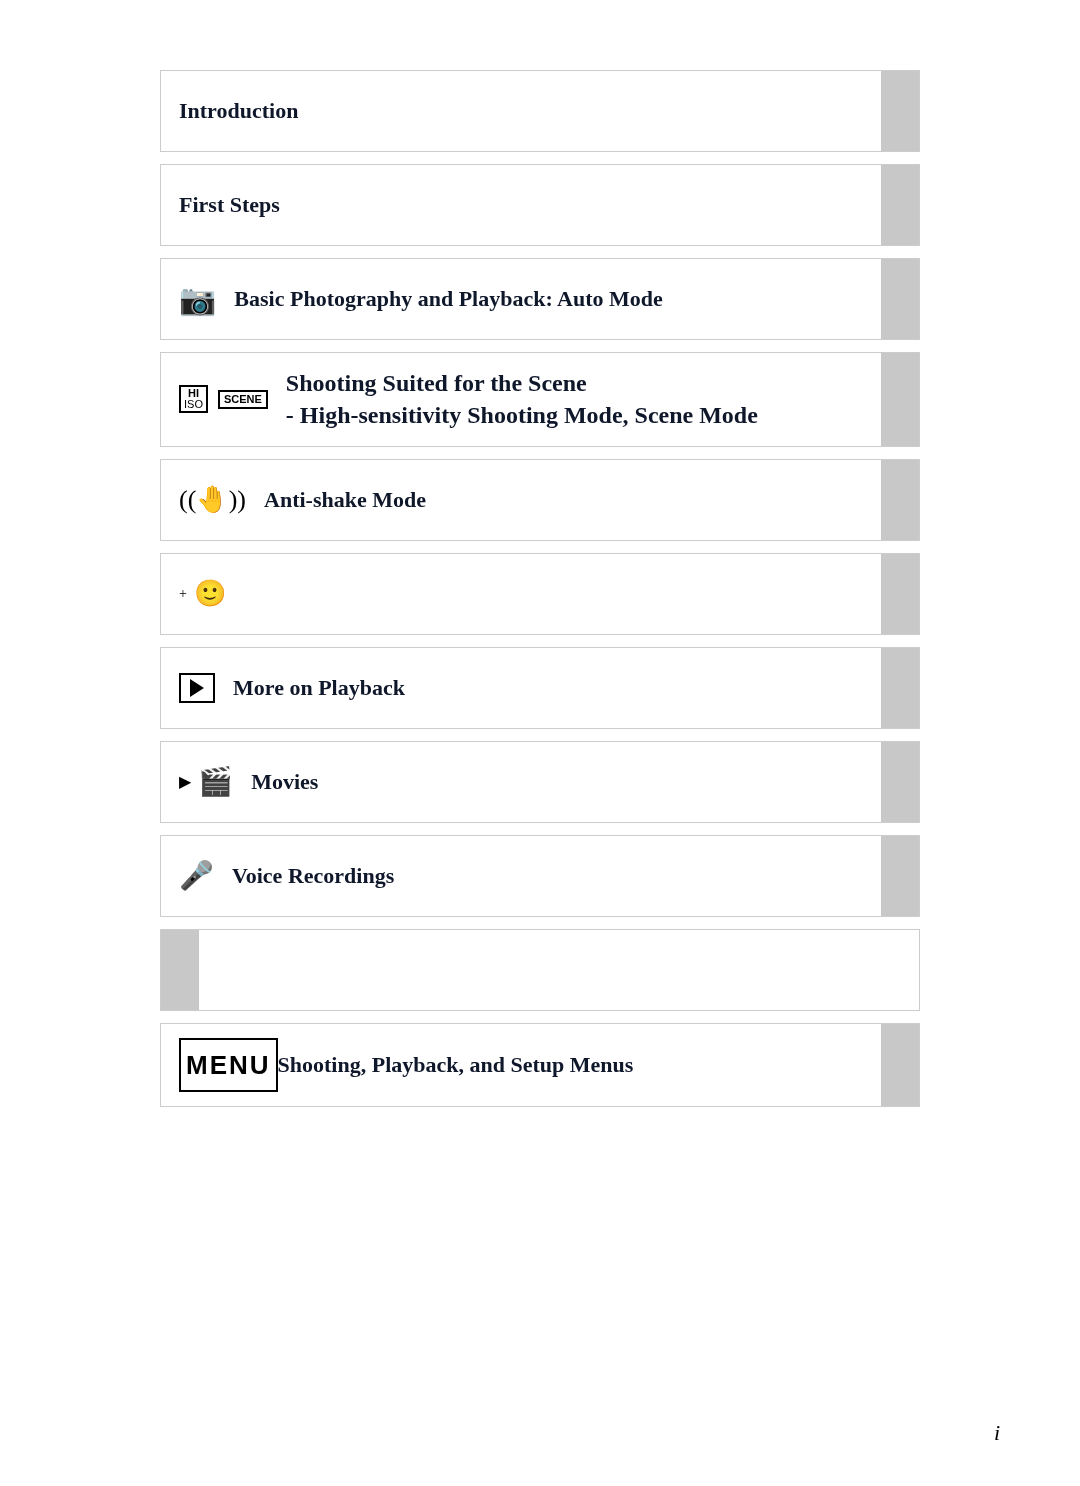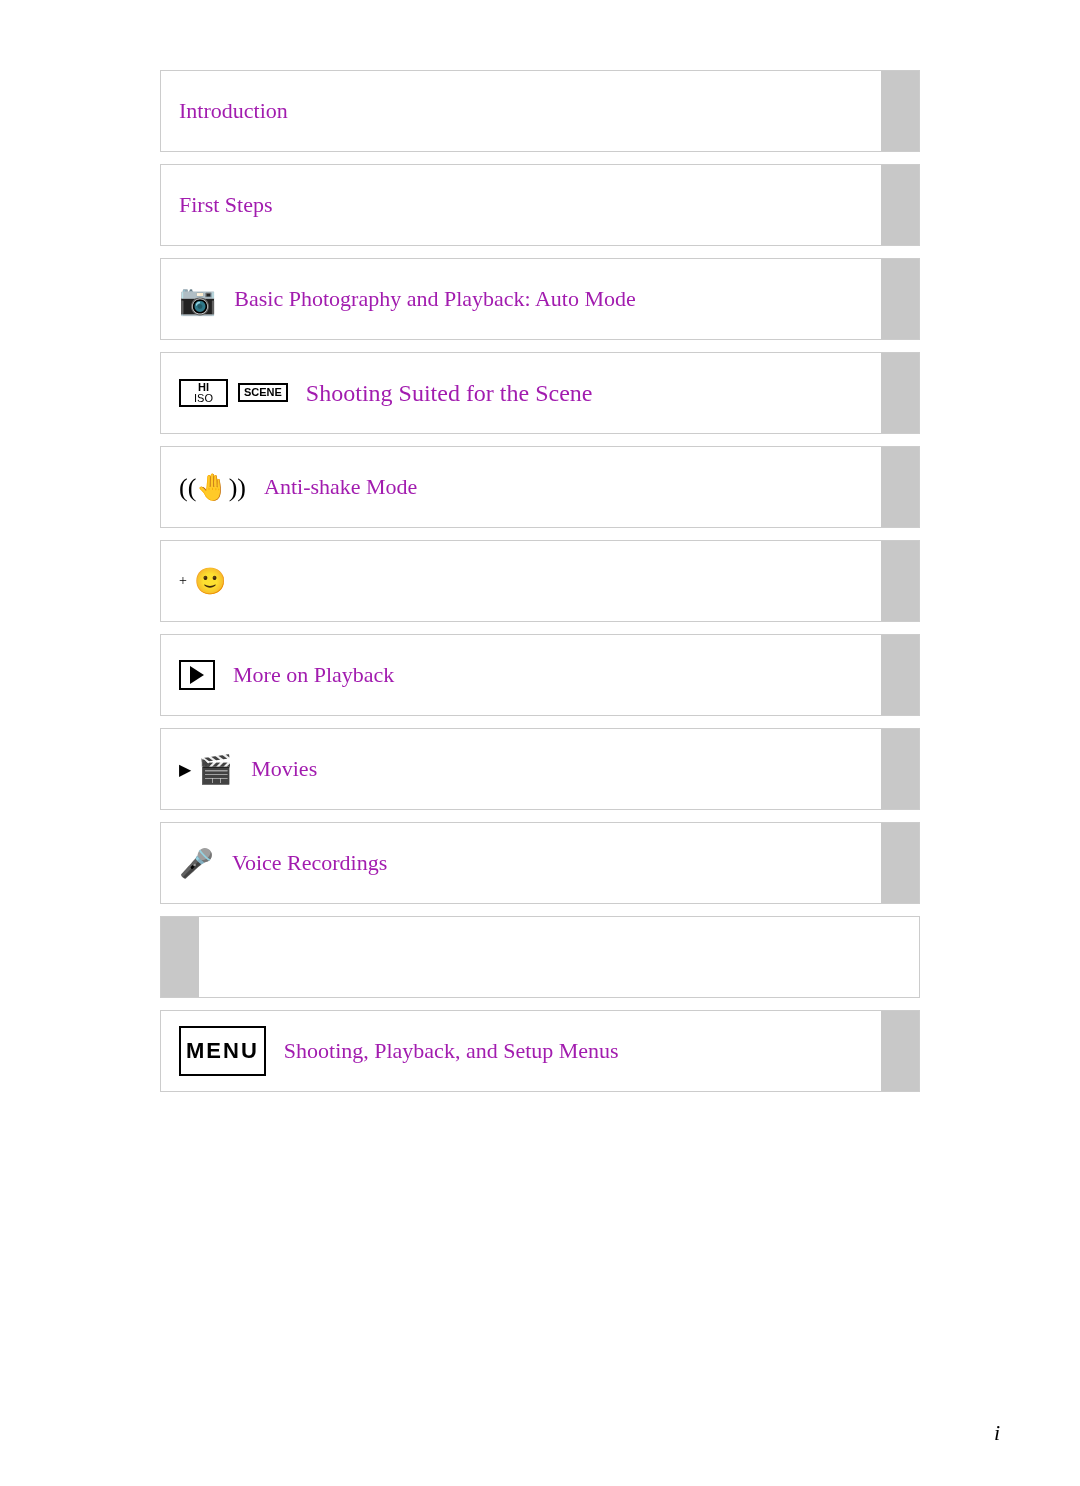--- a/index.html
+++ b/index.html
@@ -62,44 +62,44 @@
       font-size: 28px;
       margin-right: 18px;
       flex-shrink: 0;
       display: flex;
       align-items: center;
       gap: 6px;
       font-style: normal;
     }
 
     .toc-label {
-      font-weight: normal;
+      font-weight: bold;
       font-size: 22px;
-      color: #a21caf;
+      color: #0f172a;
       line-height: 1.35;
     }
 
     .toc-label-small {
       font-size: 24px;
     }
 
     .no-icon .toc-label {
       font-size: 22px;
     }
 
     
     .camera-icon {
       font-size: 30px;
     }
 
     .hi-iso-box {
       display: inline-flex;
       align-items: center;
       border: 2px solid #000;
-      padding: 1px 13px;
+      padding: 1px 3px;
       font-size: 13px;
       font-weight: bold;
       font-family: Arial, sans-serif;
       line-height: 1;
       margin-right: 4px;
     }
 
     .hi-iso-inner {
       display: flex;
       flex-direction: column;
@@ -151,26 +151,25 @@
       display: flex;
       align-items: center;
     }
 
     .mic-icon {
       font-size: 28px;
     }
 
     .menu-text {
       font-family: Arial, sans-serif;
-      font-size: 22px;
+      font-size: 26px;
       font-weight: bold;
       letter-spacing: 2px;
       border: 2px solid #000;
       padding: 12px 5px;
-      margin-right: 18px;
       line-height: 1;
     }
 
     .page-number {
       position: absolute;
       bottom: 40px;
       right: 80px;
       font-style: italic;
       font-size: 22px;
       color: #000;
@@ -210,20 +209,21 @@
           <span class="hi-iso-box">
             <span class="hi-iso-inner">
               <span class="hi-text">HI</span>
               <span class="iso-text">ISO</span>
             </span>
           </span>
           <span class="scene-box">SCENE</span>
         </span>
         <span class="toc-label toc-label-small">
           <span>Shooting Suited for the Scene</span><br>
+          <span>- High-sensitivity Shooting Mode, Scene Mode</span>
         </span>
       </div>
       <div class="toc-item-tab"></div>
     </div>
 
     <div class="toc-item">
       <div class="toc-item-content">
         <span class="toc-icon antishake-icon">((🤚))</span>
         <span class="toc-label">Anti-shake Mode</span>
       </div>

